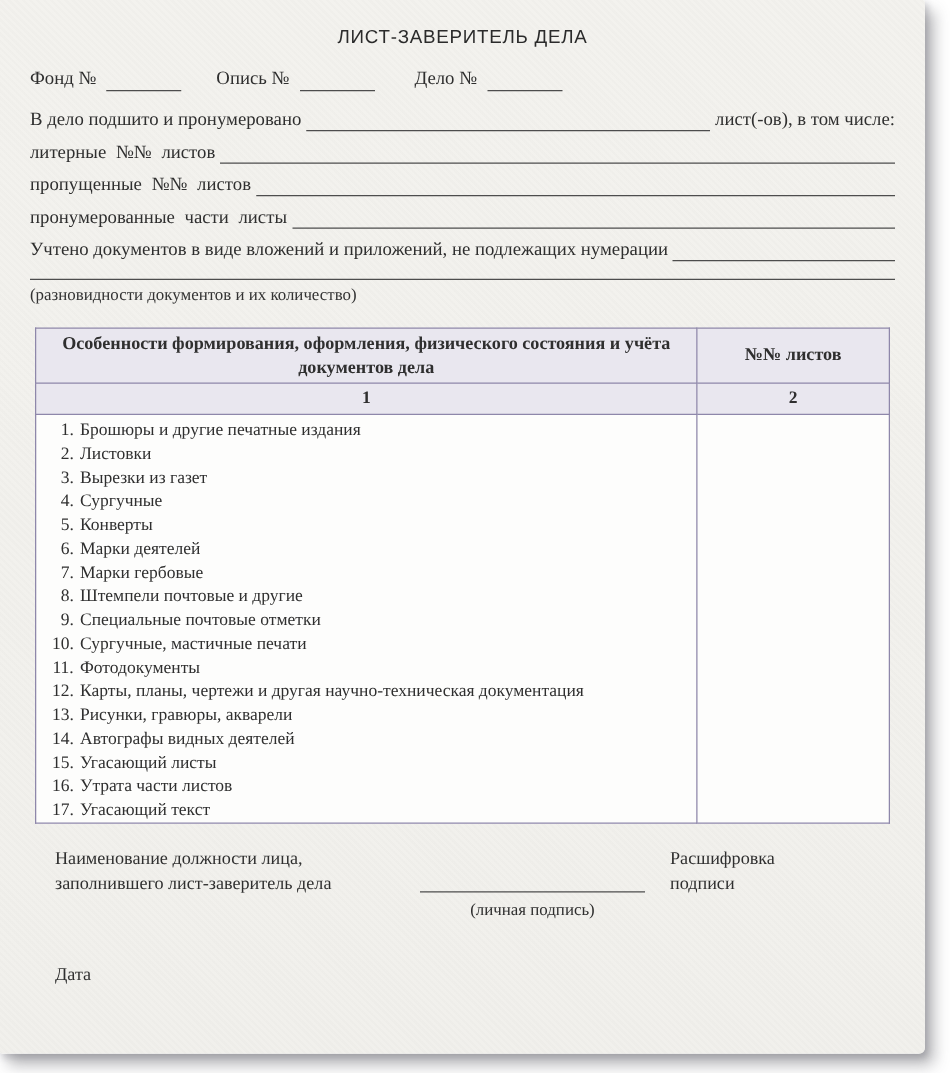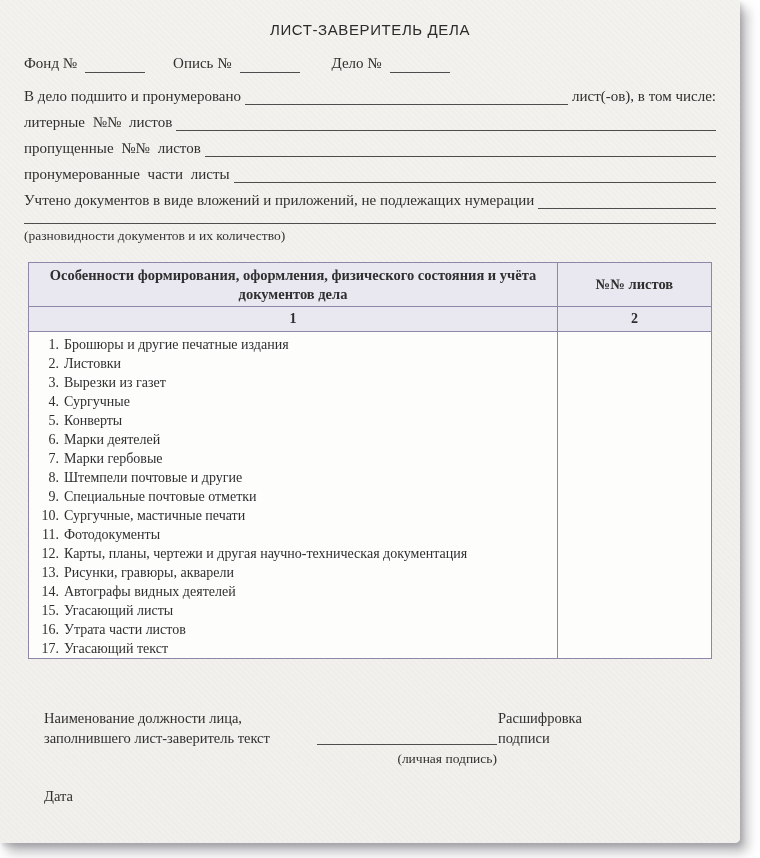--- a/index.html
+++ b/index.html
@@ -51,31 +51,31 @@
   tr.numrow td {
     background: #e9e7ef; font-size: 14px; font-weight: bold;
     text-align: center; height: 25px; vertical-align: middle;
   }
   tr.bodyrow td { background: #fdfdfc; vertical-align: top; height: 325px; padding: 3px 4px 0 6px; }
   .tbl-item { display: flex; font-size: 14px; line-height: 19px; }
   .tbl-item .num { width: 24px; text-align: right; flex: none; }
   .tbl-item .txt { margin-left: 5px; }
 
   .footer-grid {
-    display: grid; margin-left: 20px; margin-top: 49px;
+    display: grid; margin-left: 20px; margin-top: 18px;
     grid-template-columns: 272px 180px auto;
     grid-template-areas: "l1 g1 r1" "l2 sg r2" "g2 cp g3";
-    column-gap: 1px; font-size: 14.5px; line-height: 20px;
+    column-gap: 20px; font-size: 14.5px; line-height: 20px;
   }
   .fl1 { grid-area: l1; } .fl2 { grid-area: l2; }
   .fr1 { grid-area: r1; } .fr2 { grid-area: r2; }
   .sign-line { grid-area: sg; border-bottom: 1px solid #4d4d4d; margin-bottom: 3px; }
-  .sign-caption { grid-area: cp; text-align: right; font-size: 13.5px; margin-top: 1px; }
-
-  .date-label { margin-left: 20px; margin-top: 19px; font-size: 14.5px; }
+  .sign-caption { grid-area: cp; text-align: center; font-size: 13.5px; margin-top: 1px; }
+
+  .date-label { margin-left: 20px; margin-top: 34px; font-size: 14.5px; }
 </style>
 </head>
 <body>
 
 <div class="paper">
   <div class="content">
 
     <div class="title">ЛИСТ-ЗАВЕРИТЕЛЬ ДЕЛА</div>
 
     <div class="fields-row">
@@ -206,21 +206,21 @@
               </div>
         </td>
         <td class="c2"></td>
       </tr>
     </tbody>
       </table>
 
     <div class="footer-grid">
       <div class="fl1">Наименование должности лица,</div>
       <div class="fr1">Расшифровка</div>
-      <div class="fl2">заполнившего лист-заверитель текст</div>
+      <div class="fl2">заполнившего лист-заверитель дела</div>
       <div class="sign-line"></div>
       <div class="fr2">подписи</div>
       <div class="sign-caption">(личная подпись)</div>
     </div>
 
     <div class="date-label">Дата</div>
 
   </div>
 </div>
 

